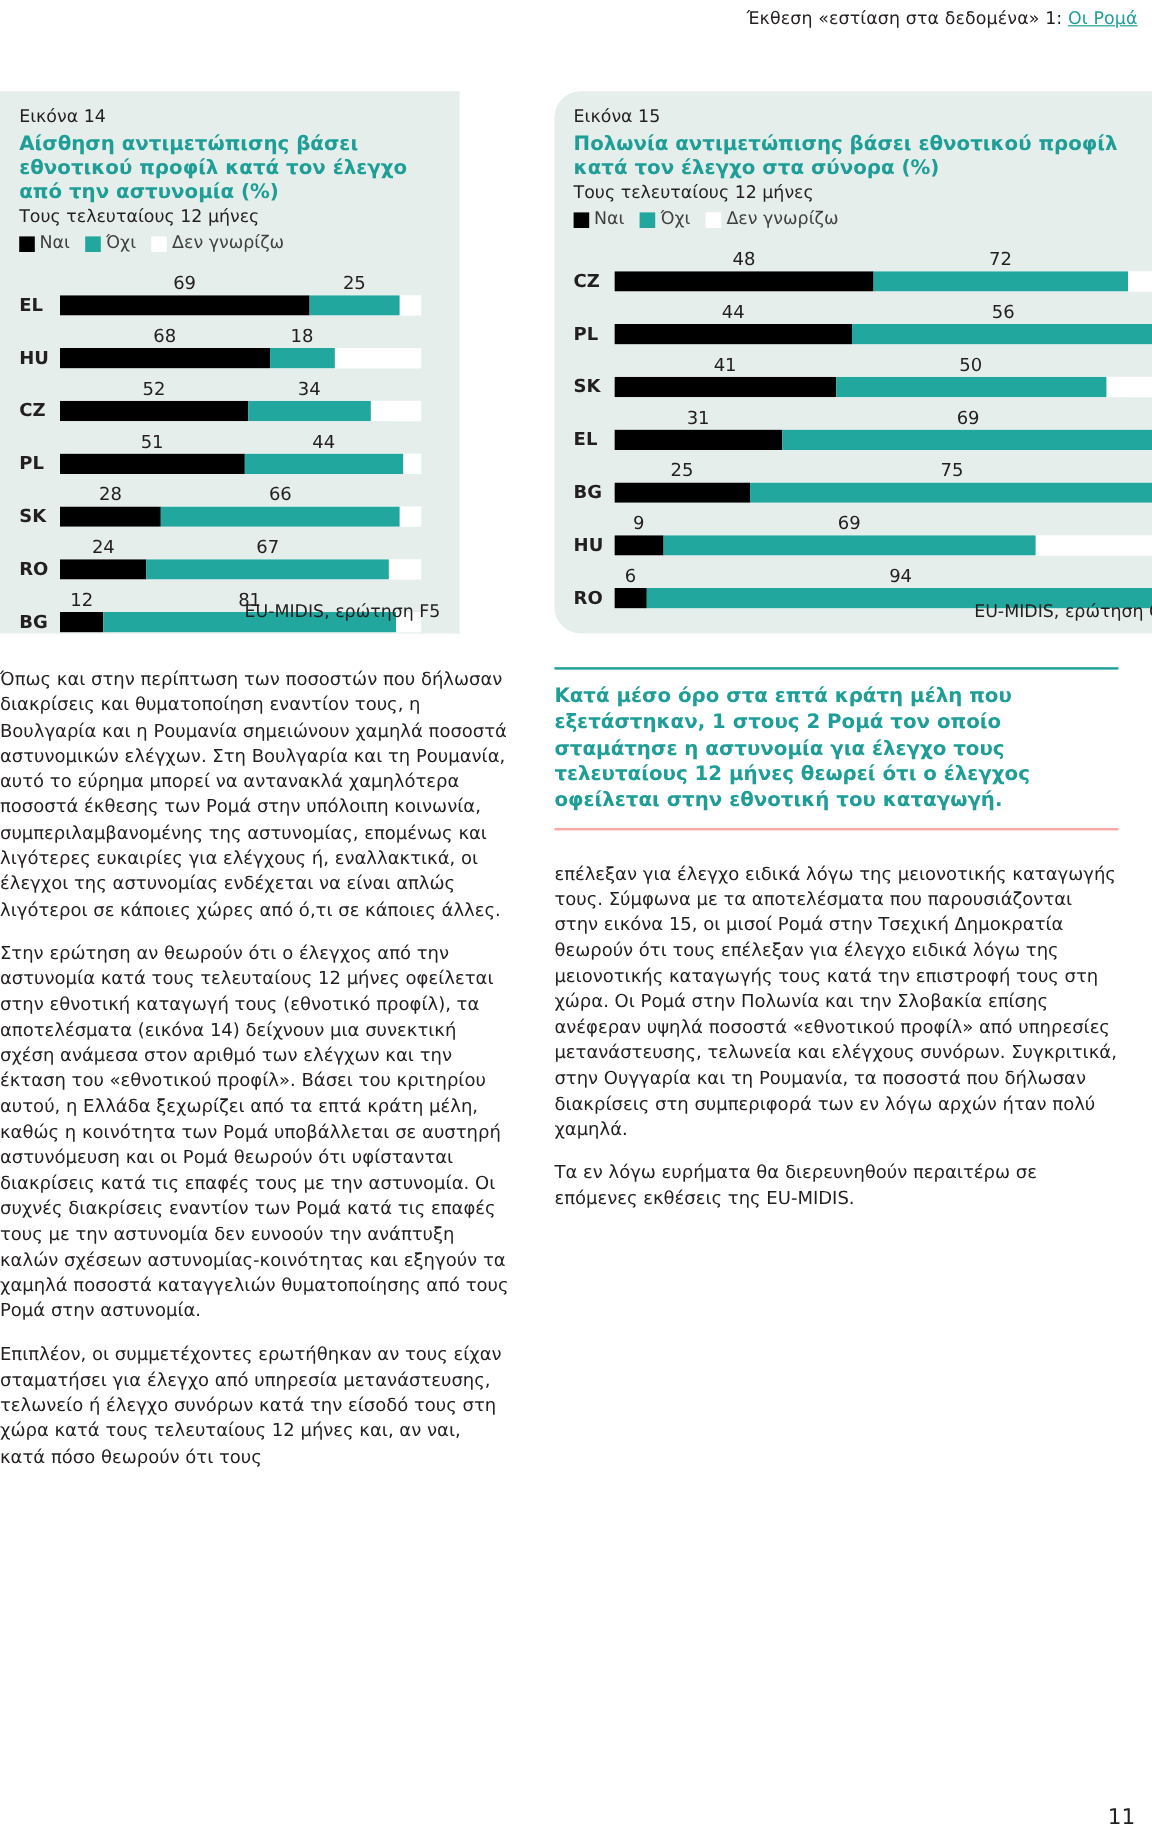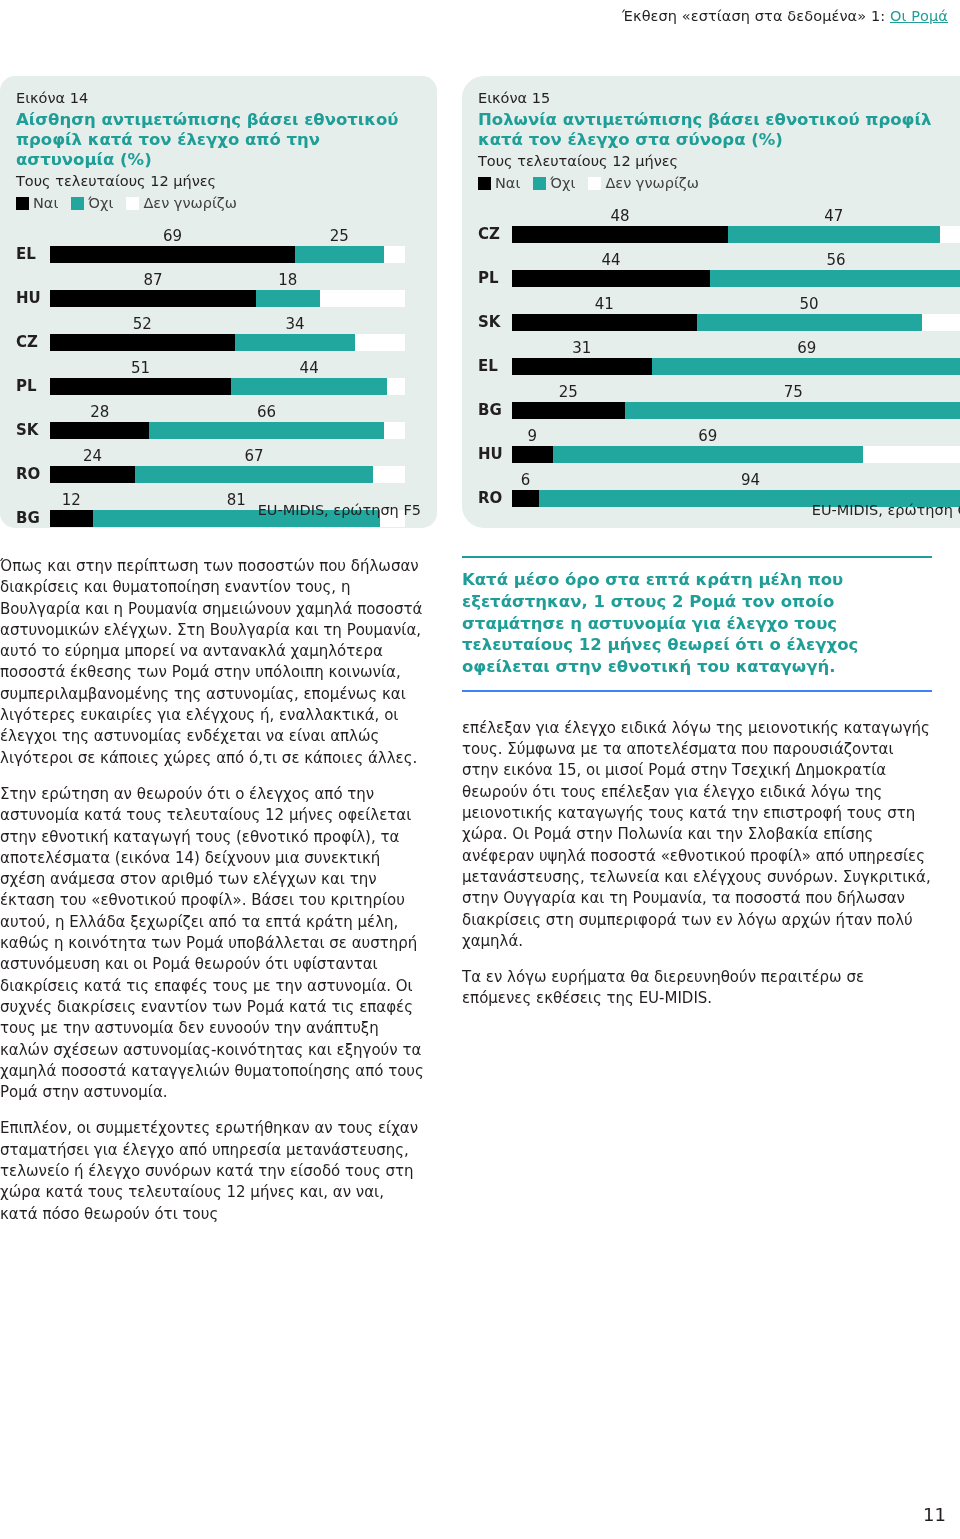--- a/index.html
+++ b/index.html
@@ -39,21 +39,21 @@
     height: 452px;
   }
   .panel {
     position: absolute;
     top: 0;
     background: #e5eeeb;
     height: 452px;
     box-sizing: border-box;
     padding: 14px 16px 0 16px;
   }
-  .panel.left  { left: 0;    width: 437px; border-radius: 15px; }
+  .panel.left  { left: 0;    width: 383px; }
   .panel.right { left: 462px; width: 532px; border-radius: 22px; }
 
   .fig-num {
     font-size: 14.5px;
     color: #231f20;
     margin: 0 0 4px 0;
   }
   .fig-title {
     font-size: 16.5px;
     font-weight: bold;
@@ -152,21 +152,21 @@
     font-size: 15px;
     line-height: 1.42;
     color: #231f20;
     margin: 0 0 15px 0;
     text-align: left;
   }
   p.body:last-child { margin-bottom: 0; }
 
   .callout {
     border-top: 2px solid #1f9e97;
-    border-bottom: 2px solid #3b82f6;
+    border-bottom: 2px solid #fca5a5;
     padding: 11px 0 12px 0;
     margin: 0 0 26px 0;
   }
   .callout p {
     margin: 0;
     font-size: 16.5px;
     font-weight: bold;
     line-height: 1.32;
     color: #1f9e97;
   }
@@ -215,21 +215,21 @@
           </div>
           <div class="val" style="left: calc(34.5% + 16.75px);">69</div>
           <div class="val" style="left: calc(81.5% - 6.75px);">25</div>
         </div>
         <div class="bar-row">
           <div class="bar-label">HU</div>
           <div class="track">
             <div class="seg yes" style="width: 58%;"></div>
             <div class="seg no" style="left: 58%; width: 18%;"></div>
           </div>
-          <div class="val" style="left: calc(29% + 19.5px);">87</div>
+          <div class="val" style="left: calc(29% + 19.5px);">68</div>
           <div class="val" style="left: calc(67% + 0.5px);">18</div>
         </div>
         <div class="bar-row">
           <div class="bar-label">CZ</div>
           <div class="track">
             <div class="seg yes" style="width: 52%;"></div>
             <div class="seg no" style="left: 52%; width: 34%;"></div>
           </div>
           <div class="val" style="left: calc(26% + 21px); margin-top: 45px;">52</div>
           <div class="val" style="left: calc(69% - 0.5px);">34</div>
@@ -293,21 +293,21 @@
       </span>
     </div>
     <div class="bars">
         <div class="bar-row">
           <div class="bar-label">CZ</div>
           <div class="track">
             <div class="seg yes" style="width: 48%;"></div>
             <div class="seg no" style="left: 48%; width: 47%;"></div>
           </div>
           <div class="val" style="left: calc(24% + 22px);">48</div>
-          <div class="val" style="left: calc(71.5% - 1.75px);">47</div>
+          <div class="val" style="left: calc(71.5% - 1.75px);">72</div>
         </div>
         <div class="bar-row">
           <div class="bar-label">PL</div>
           <div class="track">
             <div class="seg yes" style="width: 44%;"></div>
             <div class="seg no" style="left: 44%; width: 56%;"></div>
           </div>
           <div class="val" style="left: calc(22% + 23px);">44</div>
           <div class="val" style="left: calc(72% - 2px);">56</div>
         </div>

